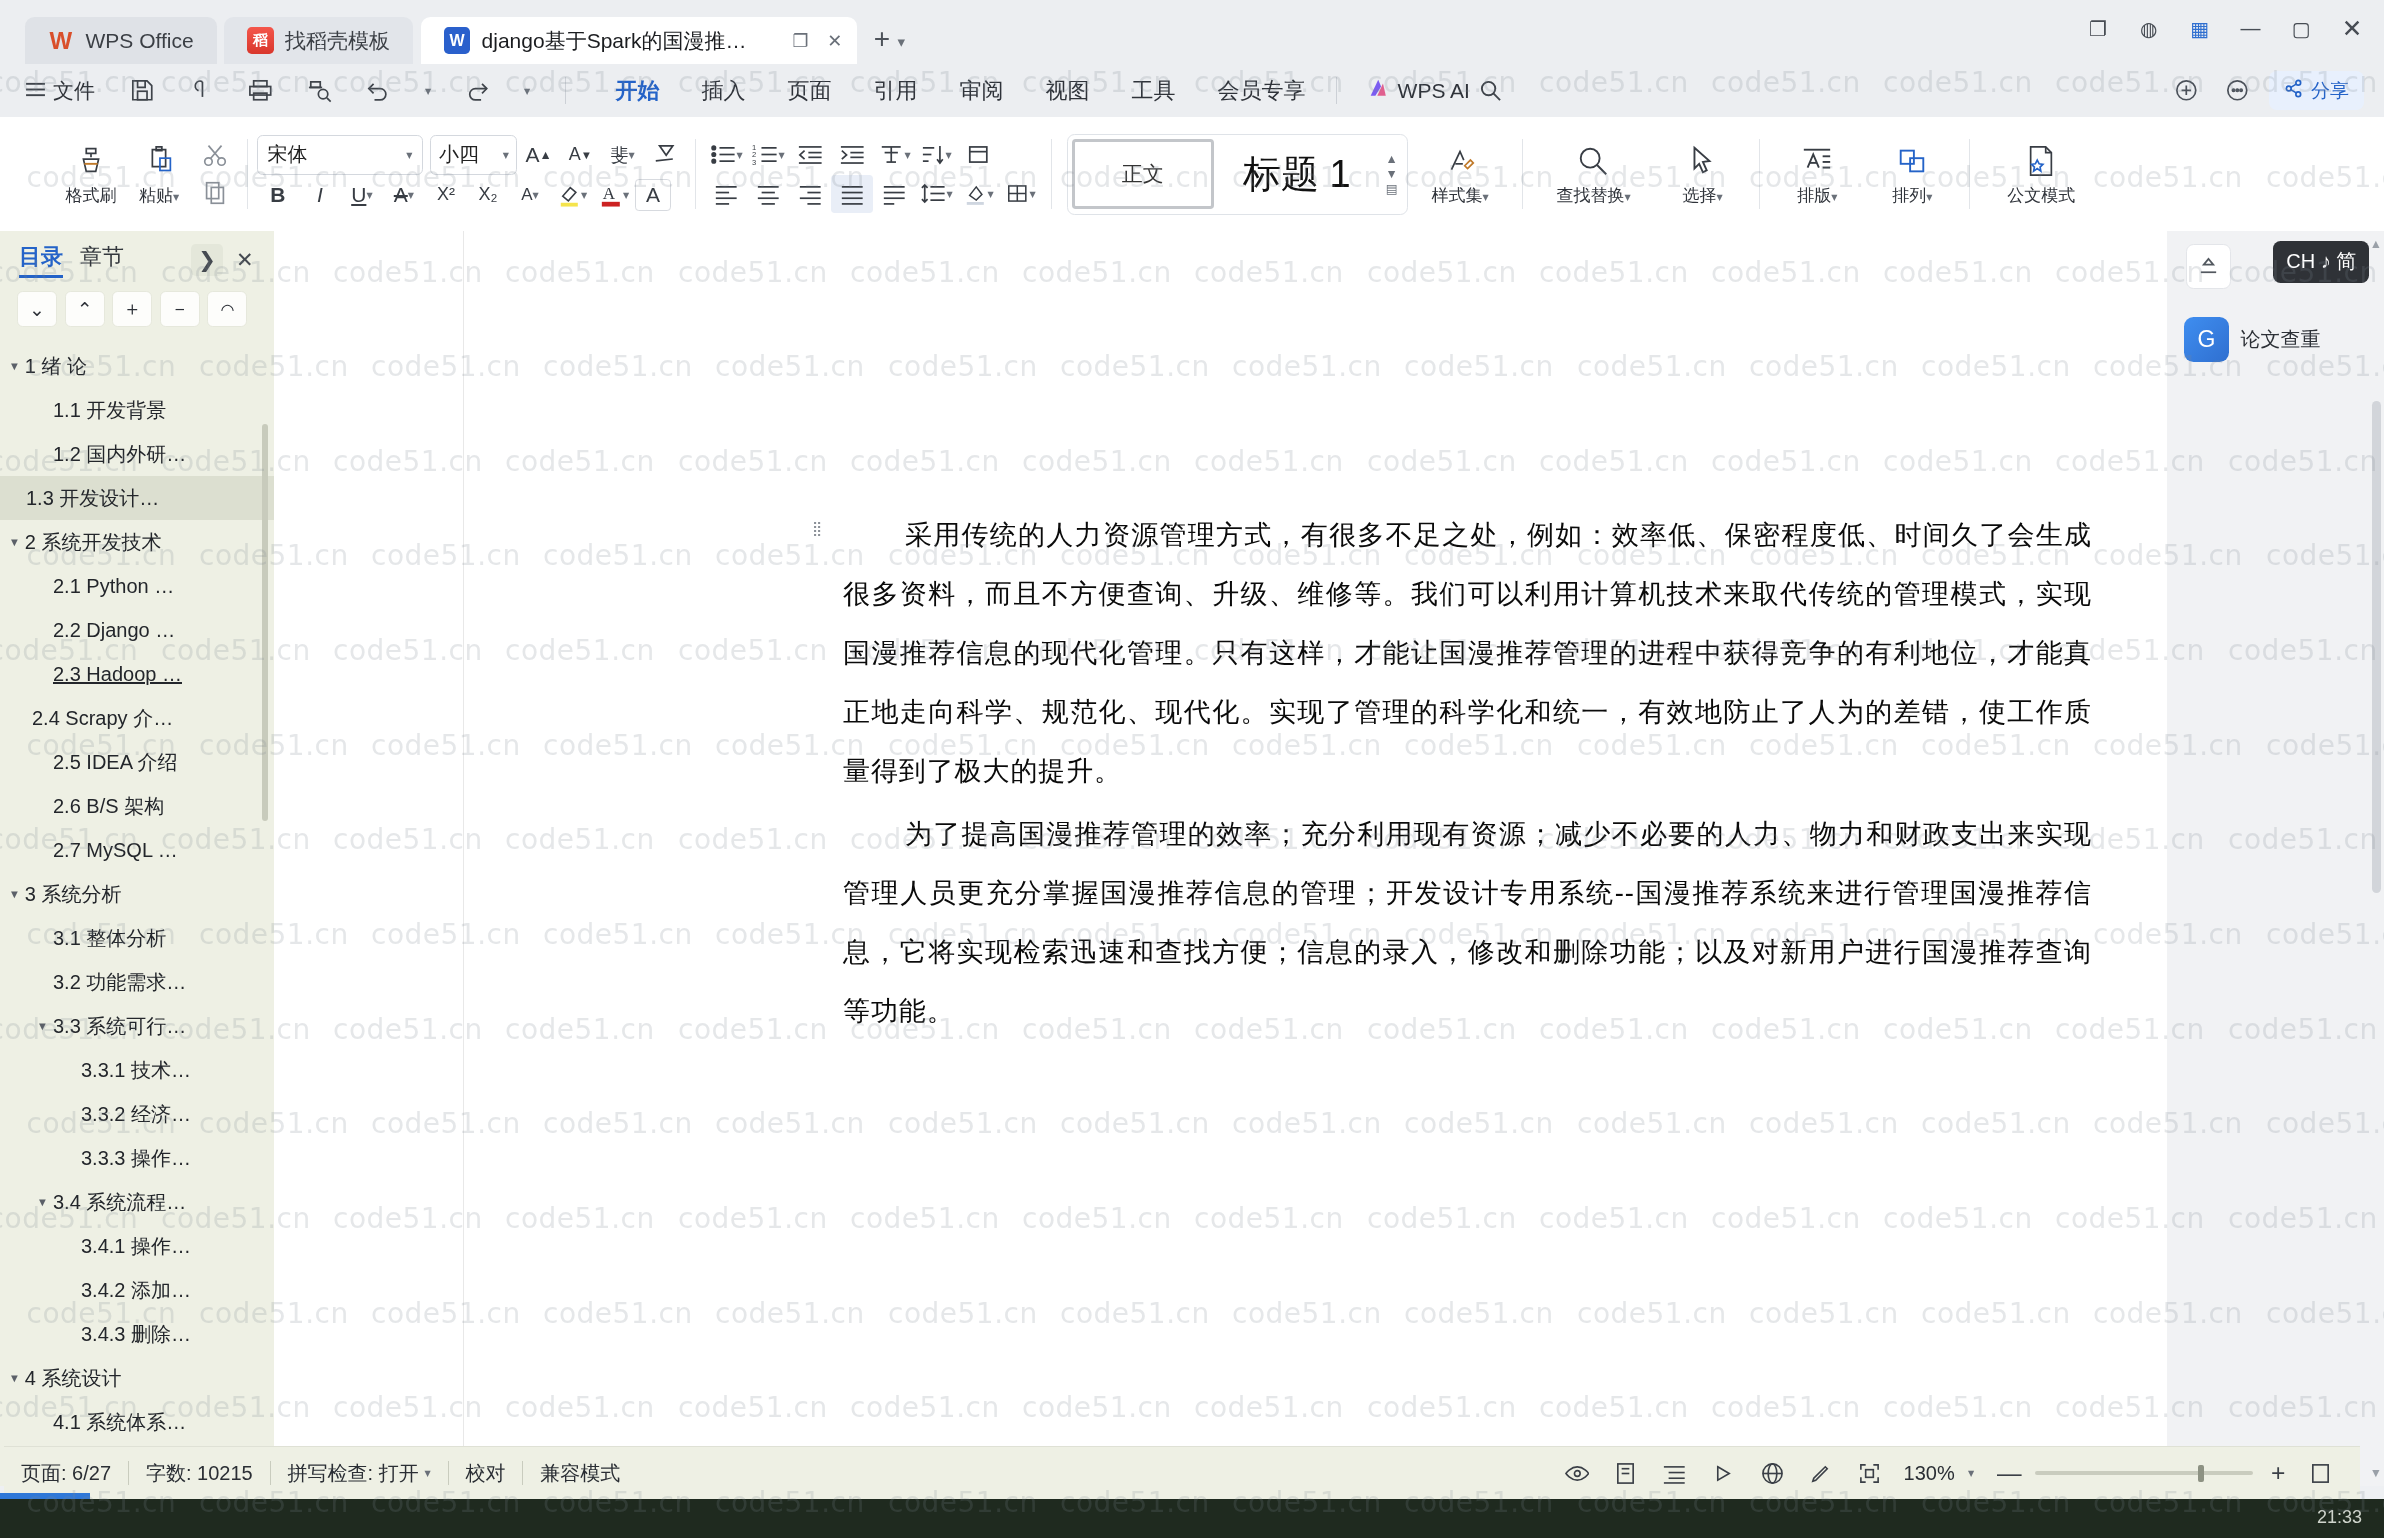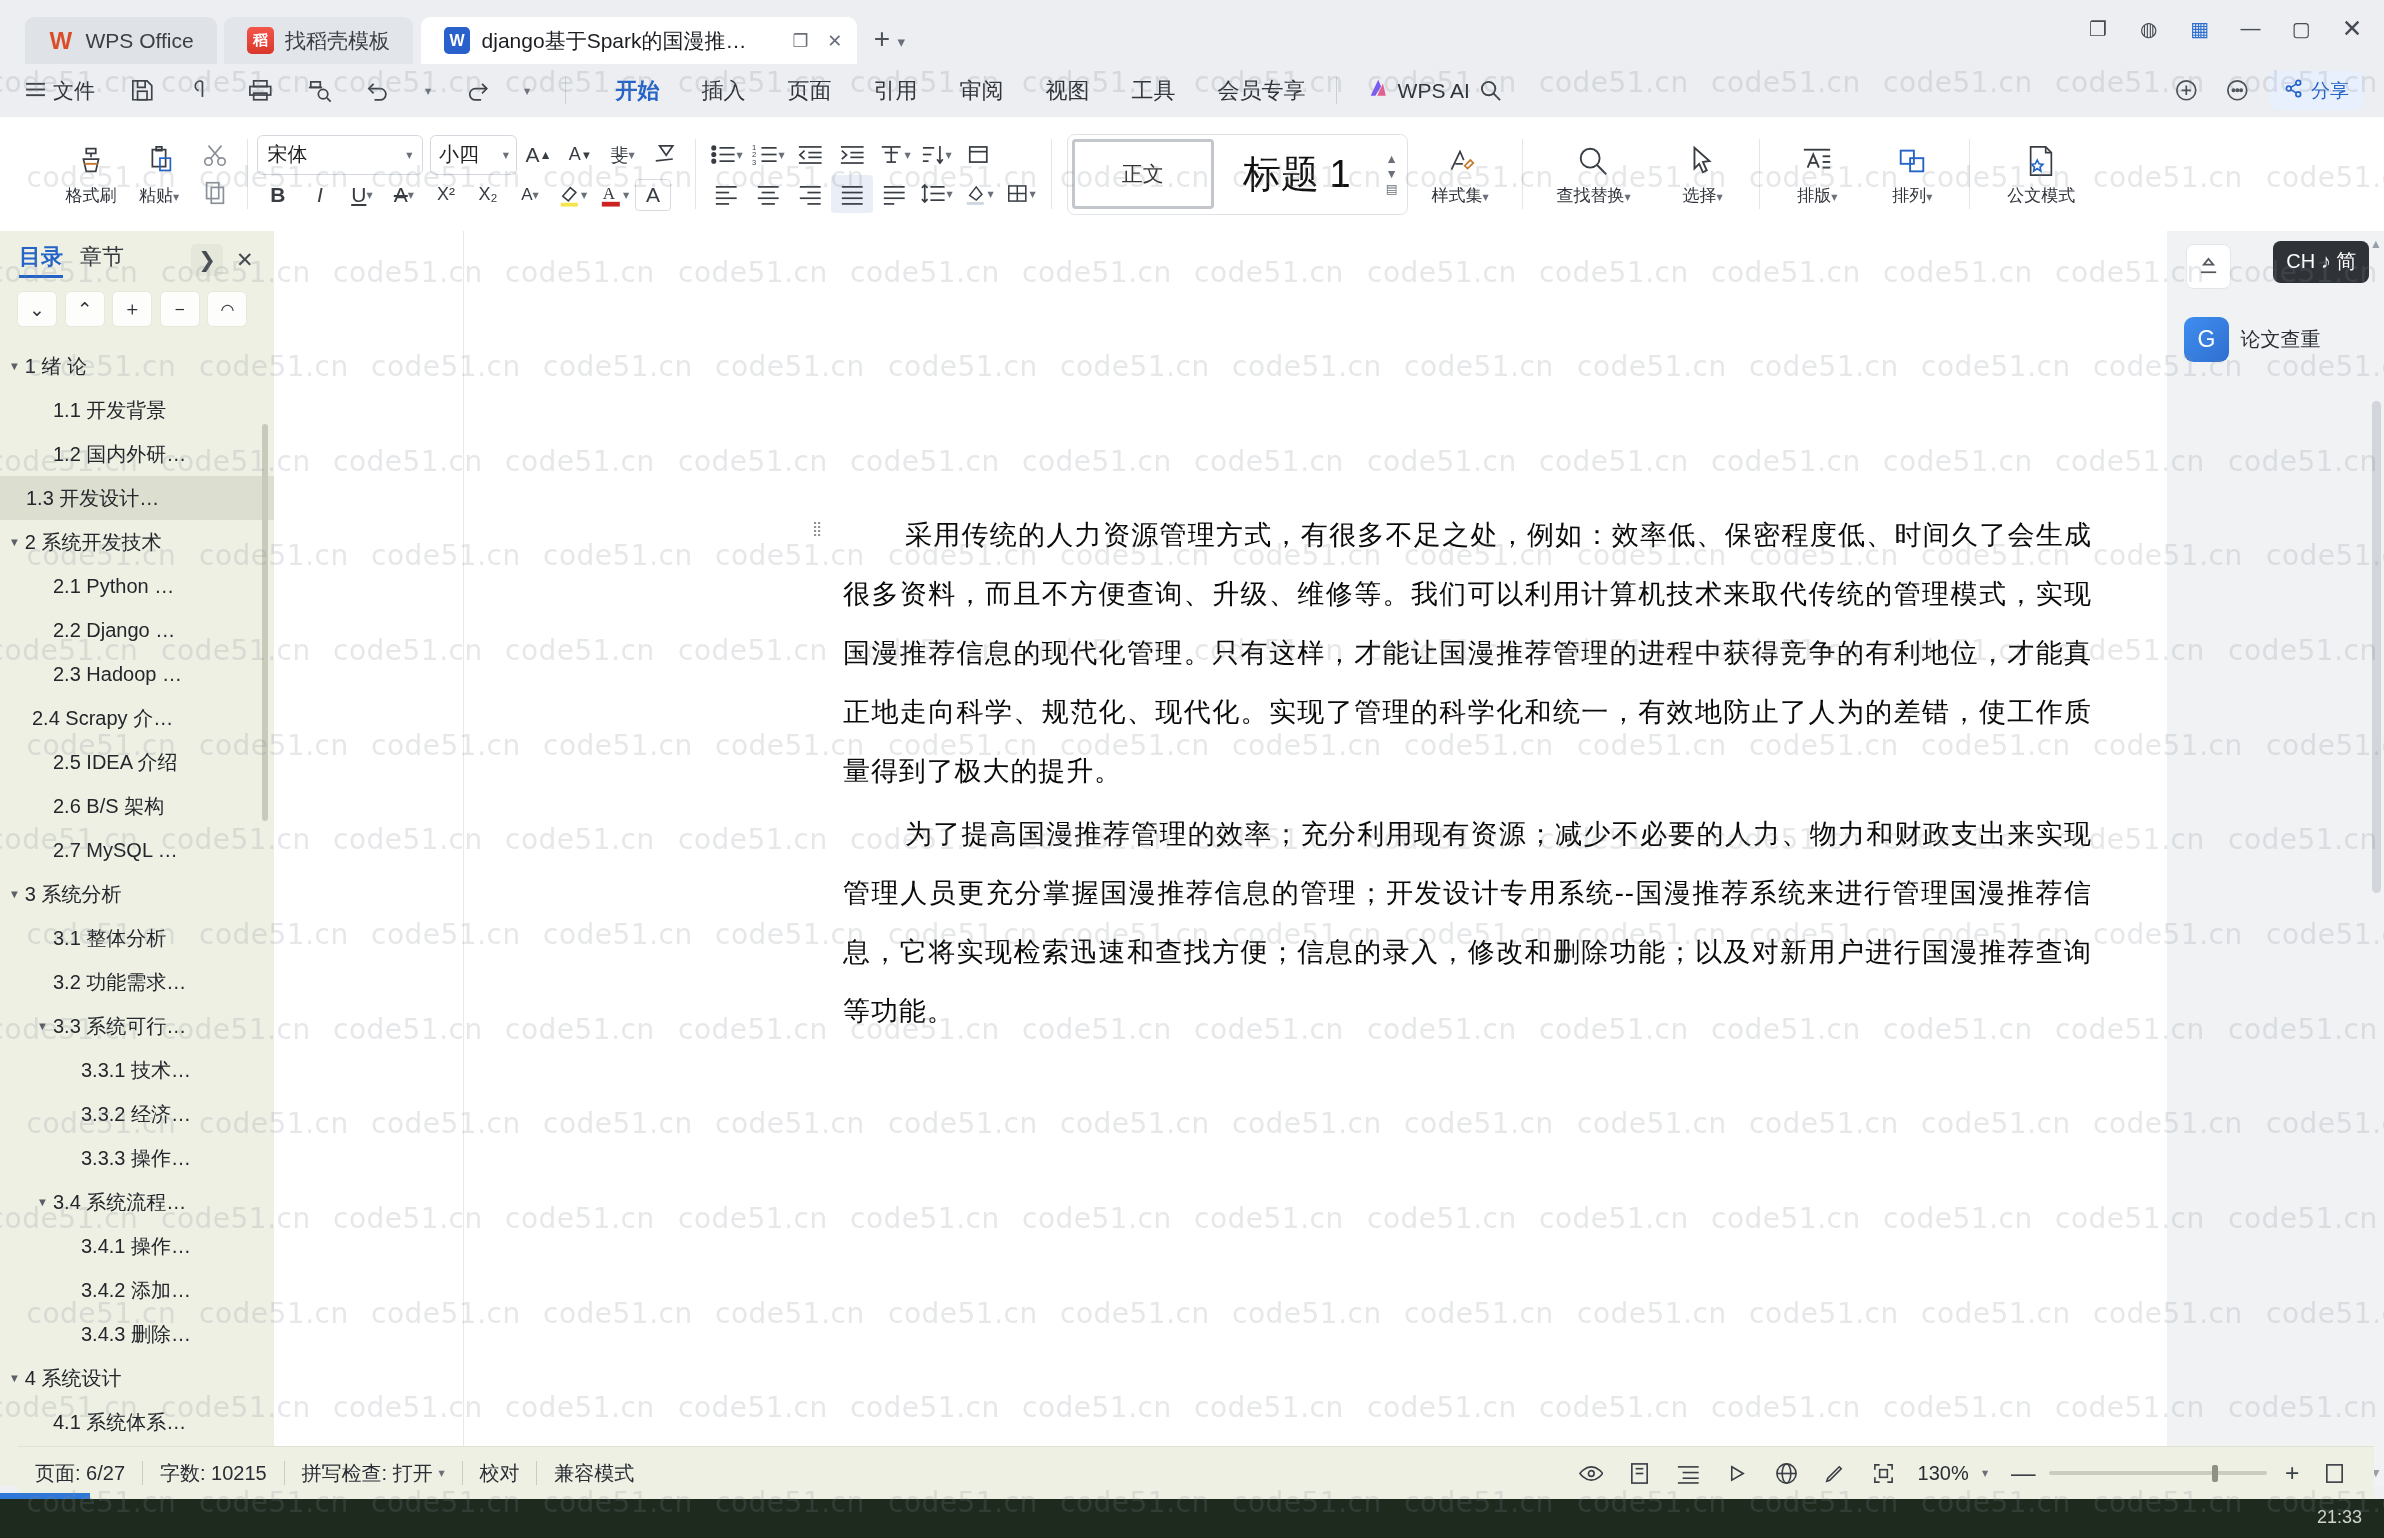--- a/index.html
+++ b/index.html
@@ -252,21 +252,21 @@
   .doc-scroll .thumb {
     position:absolute; left:0; top: 170px; width: 9.5px; height: 492px;
     background:#d2d5da; border-radius: 5.7px;
   }
   .scroll-arrow {
     position:absolute; right: 3.8px; width: 11.4px; text-align:center; font-size: 12.3px; color:#9aa0a8;
   }
 
   
   .statusbar {
-    position:absolute; left:18px; bottom: 40px; width: 2356px; height: 53px;
+    position:absolute; left:4px; bottom: 40px; width: 2356px; height: 53px;
     background:#eef0e4; display:flex; align-items:center; z-index: 12;
     border-top: 0.9px solid #dfe1d5;
   }
   .sb-item { font-size: 20px; color:#2a2e34; padding: 0 17px; display:flex; align-items:center; gap:5.7px; }
   .sb-div { width:0.9px; height: 24.6px; background:#c9ccbe; }
   .sb-right { margin-left:auto; display:flex; align-items:center; padding-right: 17px; gap: 3.8px; }
   .sb-right .ico2 {
     width: 45px; height: 38px; display:flex; align-items:center; justify-content:center;
     color:#3a3f46; font-size: 21px;
   }
@@ -809,21 +809,21 @@
           <span>2 系统开发技术</span>
         </div>
         <div class="tnode" style="padding-left: 53px;">
           <span class="tw" style="width: 0px;"></span>
           <span>2.1 Python …</span>
         </div>
         <div class="tnode" style="padding-left: 53px;">
           <span class="tw" style="width: 0px;"></span>
           <span>2.2 Django …</span>
         </div>
-        <div class="tnode" style="padding-left: 53px;">
+        <div class="tnode" style="padding-left: 53px; text-decoration: underline;">
           <span class="tw" style="width: 0px;"></span>
           <span>2.3 Hadoop …</span>
         </div>
         <div class="tnode" style=" margin-left: 32px;">
           <span class="tw" style="width: 0px;"></span>
           <span>2.4 Scrapy 介…</span>
         </div>
         <div class="tnode" style="padding-left: 53px;">
           <span class="tw" style="width: 0px;"></span>
           <span>2.5 IDEA 介绍</span>

